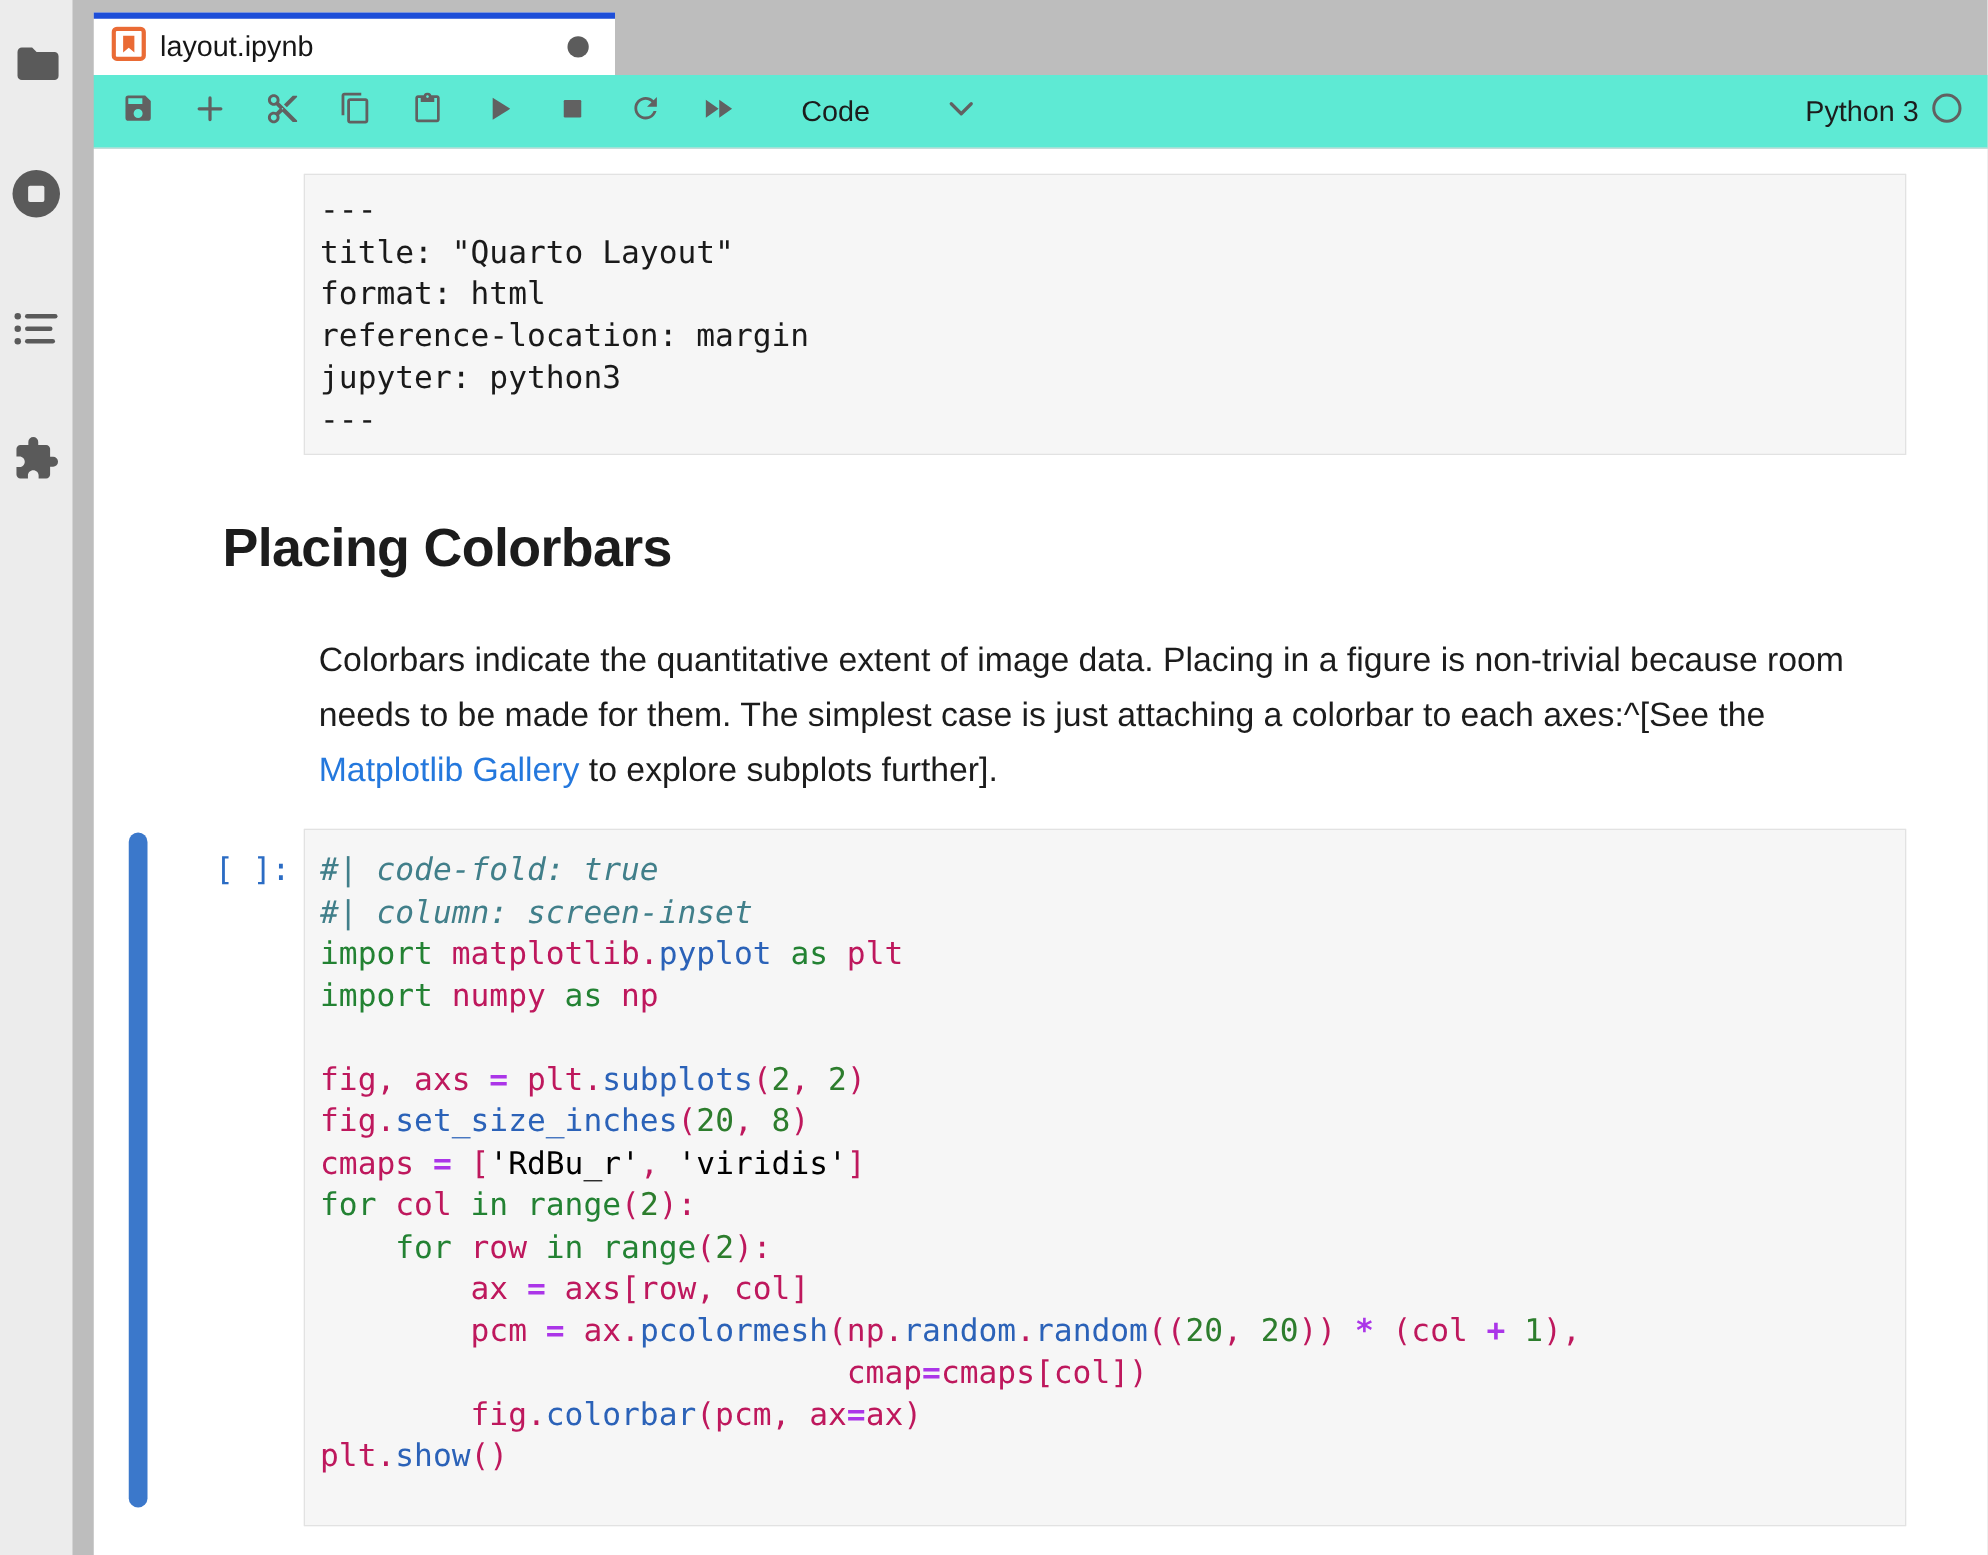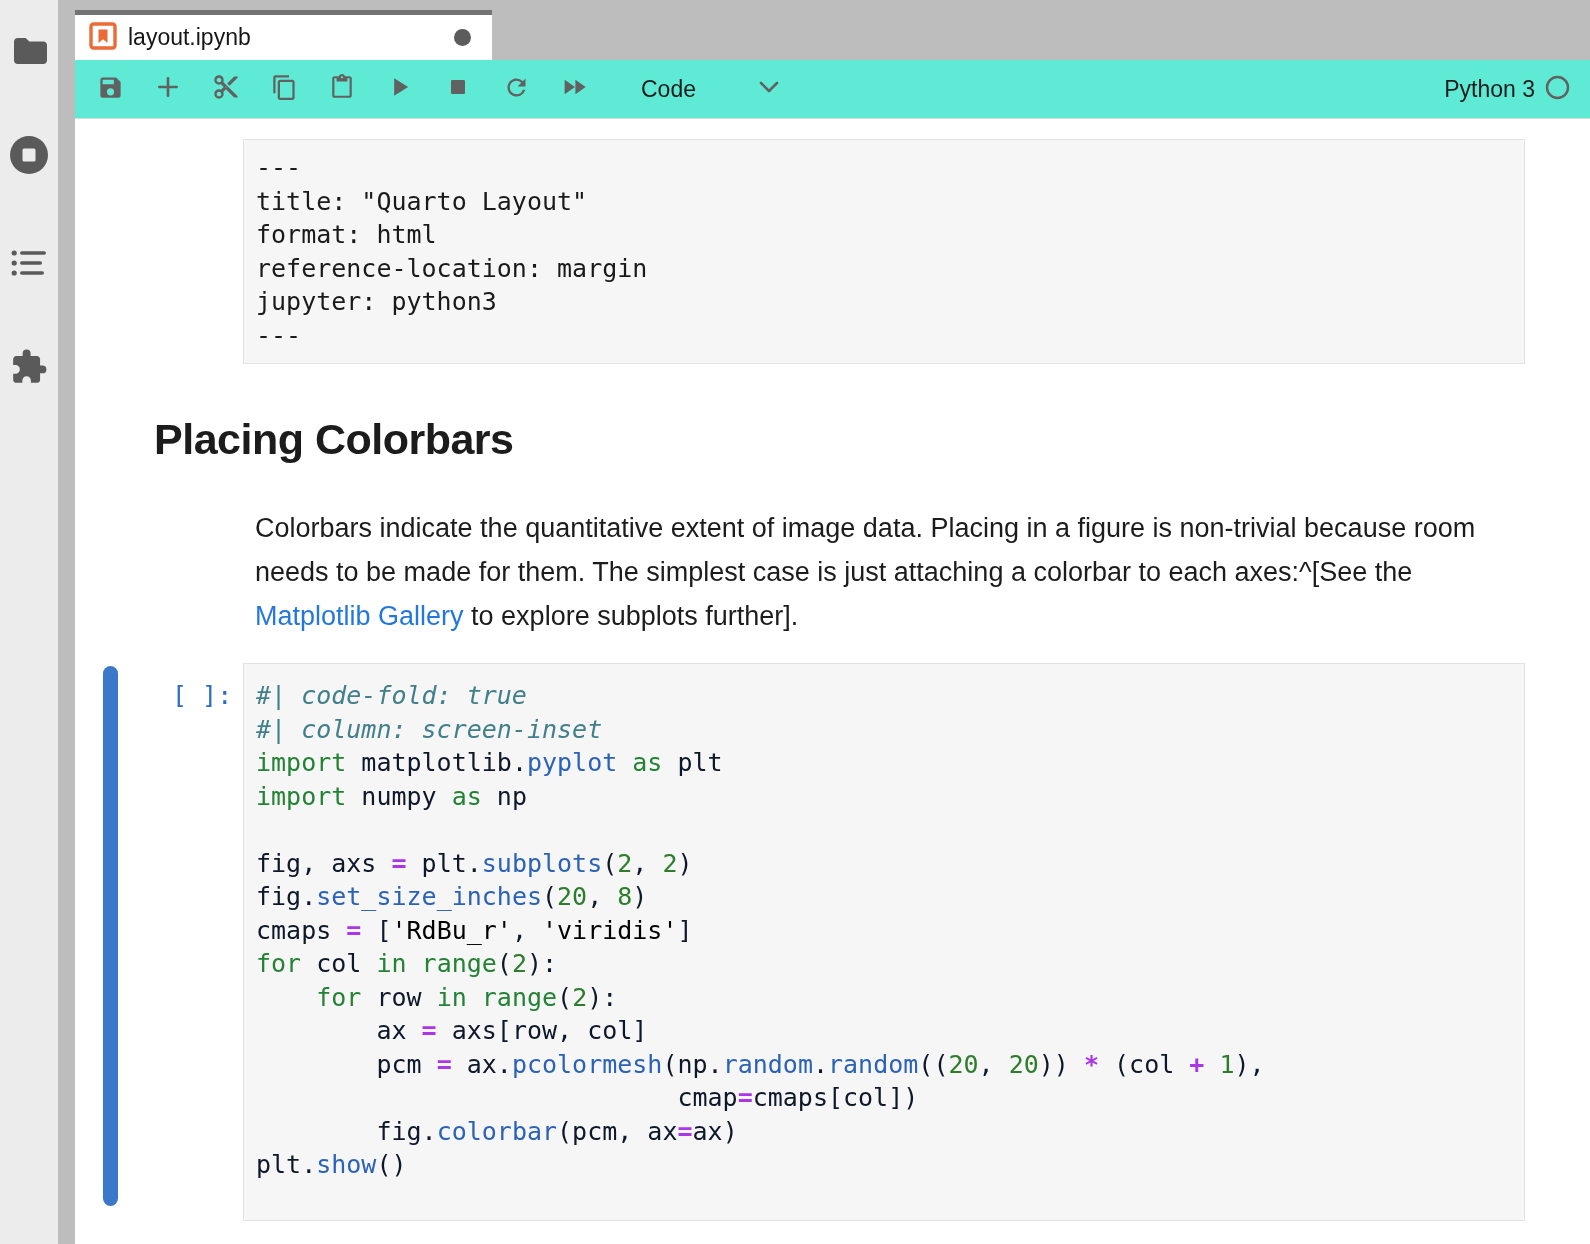--- a/index.html
+++ b/index.html
@@ -9,21 +9,21 @@
     font-family:"Liberation Sans",sans-serif;
   }
   
   .activity-bar{position:absolute;left:0;top:0;width:58px;height:100%;background:#ececec;z-index:3}
   .ab-btn{position:absolute;left:0;width:58px;height:58px;display:flex;align-items:center;justify-content:center;cursor:pointer}
   .ab-btn svg{fill:#5a5a5a}
   
   .main{position:absolute;left:75px;top:0;right:0;bottom:0}
   .tab{
     position:absolute;left:0;top:10px;width:417px;height:50px;background:#ffffff;
-    border-top:5px solid #737373;box-sizing:border-box;
+    border-top:5px solid #1d4ed8;box-sizing:border-box;
     display:flex;align-items:center;padding:0 21px 0 14px;gap:11px;cursor:pointer
   }
   .tab-title{font-size:23px;color:#161616;white-space:nowrap}
   .dirty-dot{width:17px;height:17px;border-radius:50%;background:#5c5c5c;margin-left:auto}
   .toolbar{
     position:absolute;left:0;top:60px;right:0;height:59px;background:#5eead4;
     border-bottom:1px solid #dcdcdc;box-sizing:border-box;
     display:flex;align-items:center;padding:0 20px;z-index:2
   }
   .tb-btn{width:30px;height:30px;display:flex;align-items:center;justify-content:center;margin-right:28px;cursor:pointer}
@@ -34,39 +34,39 @@
   .kernel{margin-left:auto;display:flex;align-items:center;gap:10px}
   .kernel-name{font-size:23px;color:#1c1c1c;cursor:pointer}
   .kernel-status svg{stroke:#616161;fill:none;stroke-width:2.4}
   
   .notebook{position:absolute;left:0;top:119px;right:0;bottom:0;background:#ffffff;overflow:hidden}
   .cell-box{
     background:#f6f6f6;border:1px solid #e2e2e2;box-sizing:border-box;
     font-family:"DejaVu Sans Mono",monospace;font-size:25px;line-height:33.5px;color:#1a1a1a;margin:0
   }
   .raw-cell .cell-box{margin:20px 0 0 168px;width:1282px;padding:11px 12px}
-  .md-cell h1{margin:49px 0 0 79px;font-size:43px;line-height:52px;font-weight:bold;color:#1c1c1c;letter-spacing:-.5px}
+  .md-cell h1{margin:49px 0 0 103px;font-size:43px;line-height:52px;font-weight:bold;color:#1c1c1c;letter-spacing:-.5px}
   .md-cell p{margin:41px 0 0 180px;width:1245px;font-size:27px;line-height:44px;color:#1c1c1c}
   .md-link{color:#2478dd;text-decoration:none;cursor:pointer}
   .code-cell{position:relative;margin-top:25px;height:546px}
   .active-bar{position:absolute;left:28px;top:3px;width:15px;height:540px;background:#3b78cb;border-radius:8px;cursor:pointer}
   .prompt{
     position:absolute;left:97px;top:16px;
     font-family:"DejaVu Sans Mono",monospace;font-size:25px;line-height:33.5px;color:#2b6cc4
   }
   .code-cell .cell-box{position:absolute;left:168px;top:0;width:1282px;padding:15px 12px 38px;cursor:text}
   .code-line{white-space:pre;min-height:33.5px}
   .tok-cm{color:#417f8a;font-style:italic}
   .tok-kw{color:#238233;font-weight:normal}
   .tok-op{color:#ab35e8;font-weight:bold}
   .tok-num{color:#2d7d2d}
   .tok-str{color:#000000}
   .tok-prop{color:#2b62b8}
   .tok-bi{color:#238233}
-  .tok-tx{color:#0f172a}
+  .tok-tx{color:#be185d}
 </style>
 </head>
 <body>
 
 <div class="activity-bar">
   <div class="ab-btn" style="top:24px">
     <span>
       <svg width="36" height="30" viewBox="0 0 36 30">
           <path d="M3 5.5C3 3.6 4.6 2 6.5 2h8.2l3.6 3.6h14.2c1.9 0 3.5 1.6 3.5 3.5v15.4c0 1.9-1.6 3.5-3.5 3.5h-26C4.6 28 3 26.4 3 24.5z"></path>
         </svg>

